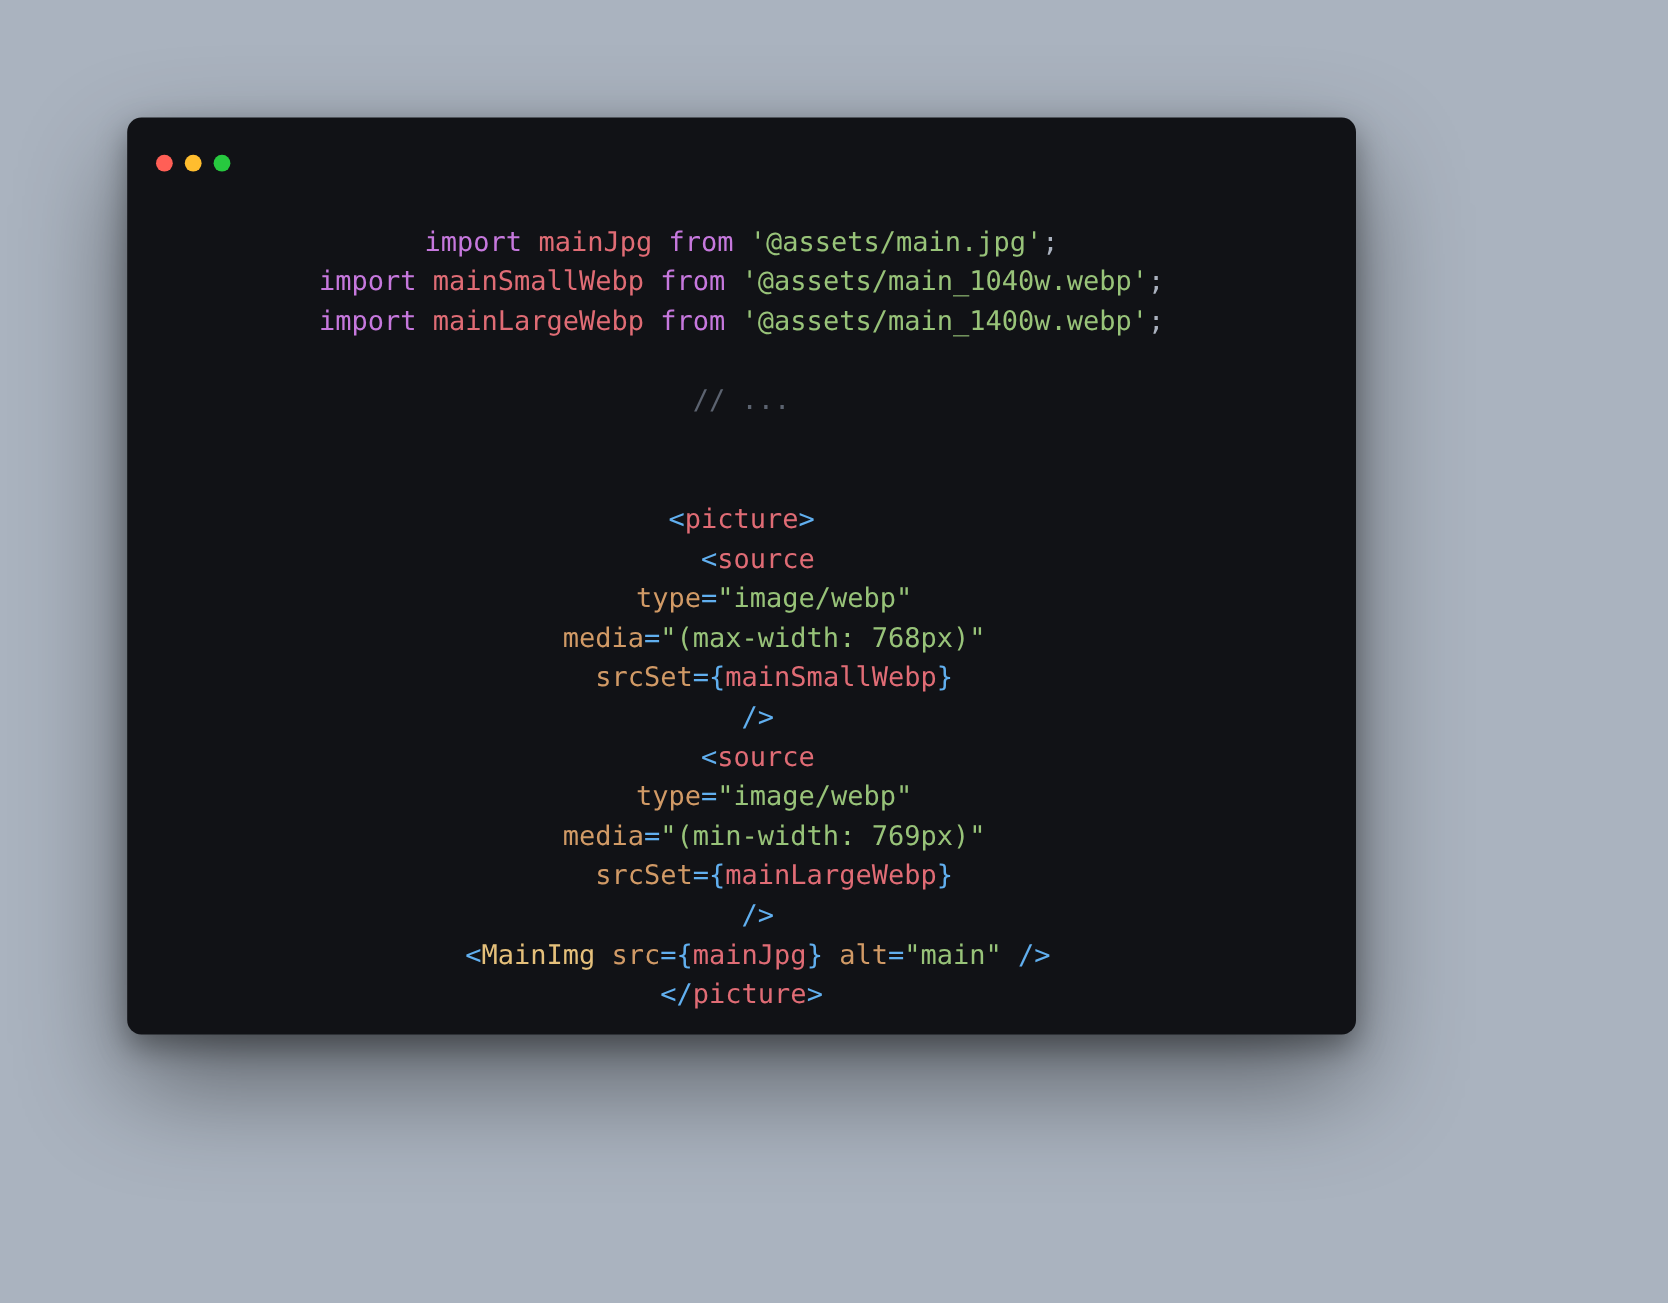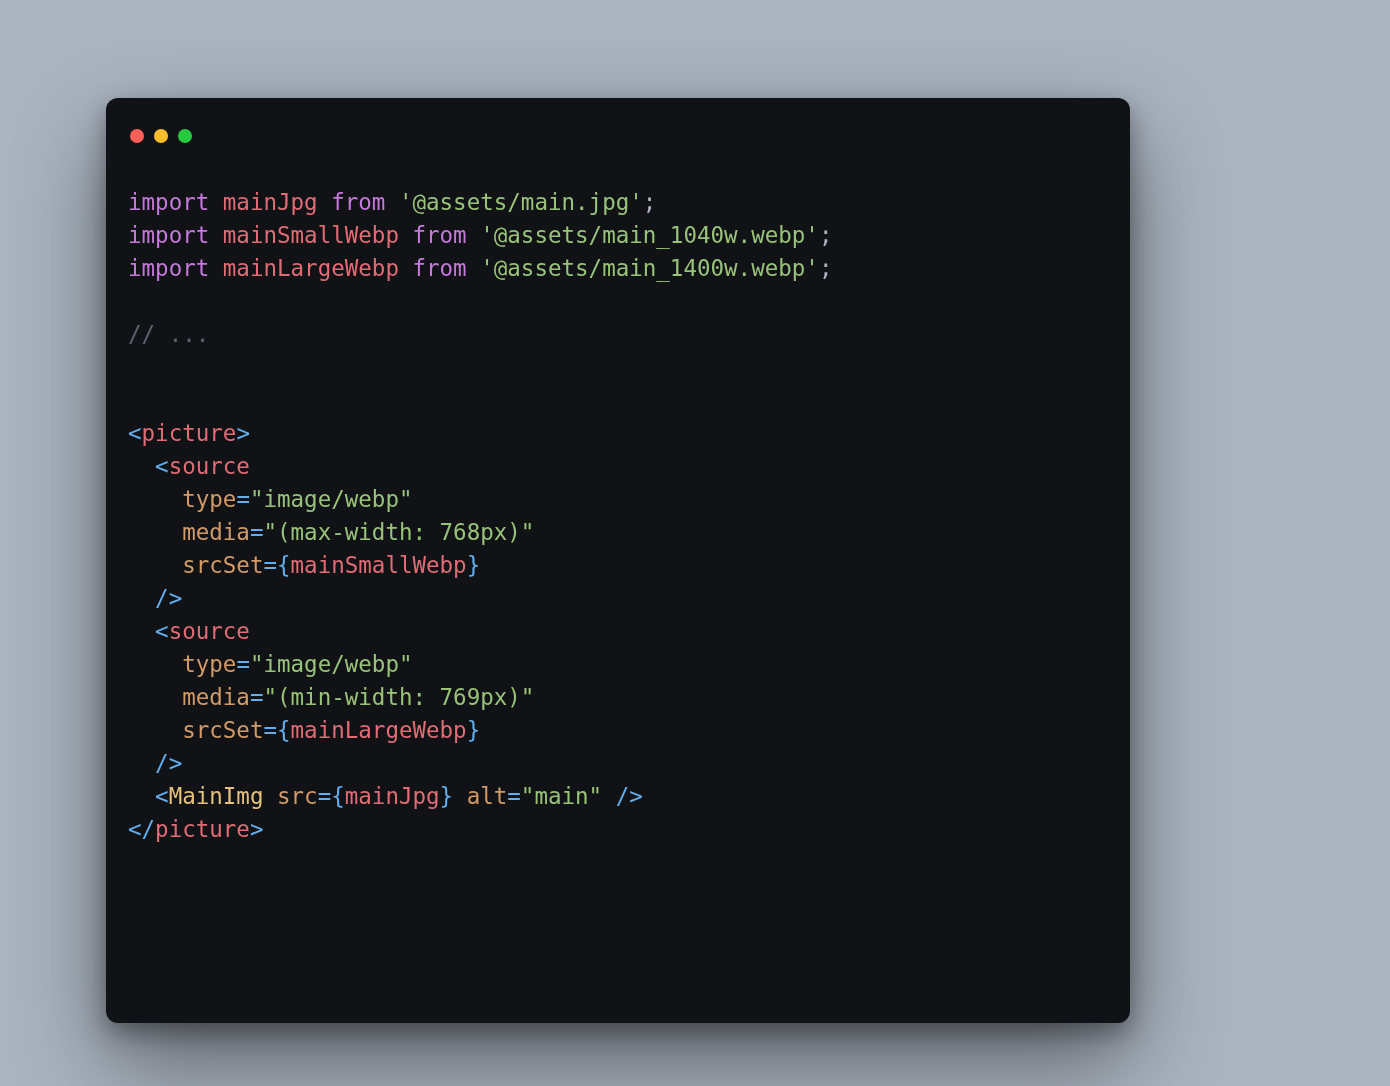--- a/index.html
+++ b/index.html
@@ -13,25 +13,26 @@
   .stage{
     width:1390px;
     height:1086px;
     position:relative;
   }
   .window{
     position:absolute;
     left:106px;
     top:98px;
     width:1024px;
-    height:925px;
+    height:764px;
     background:#111216;
     border-radius:12px;
     box-shadow:0 40px 90px rgba(0,0,0,0.45), 0 10px 25px rgba(0,0,0,0.35);
     overflow:hidden;
+    text-align:center;
   }
   .titlebar{
     height:44px;
     display:flex;
     align-items:center;
     gap:10px;
     padding:16px 0 0 24px;
   }
   .dot{
     width:14px;height:14px;border-radius:50%;

